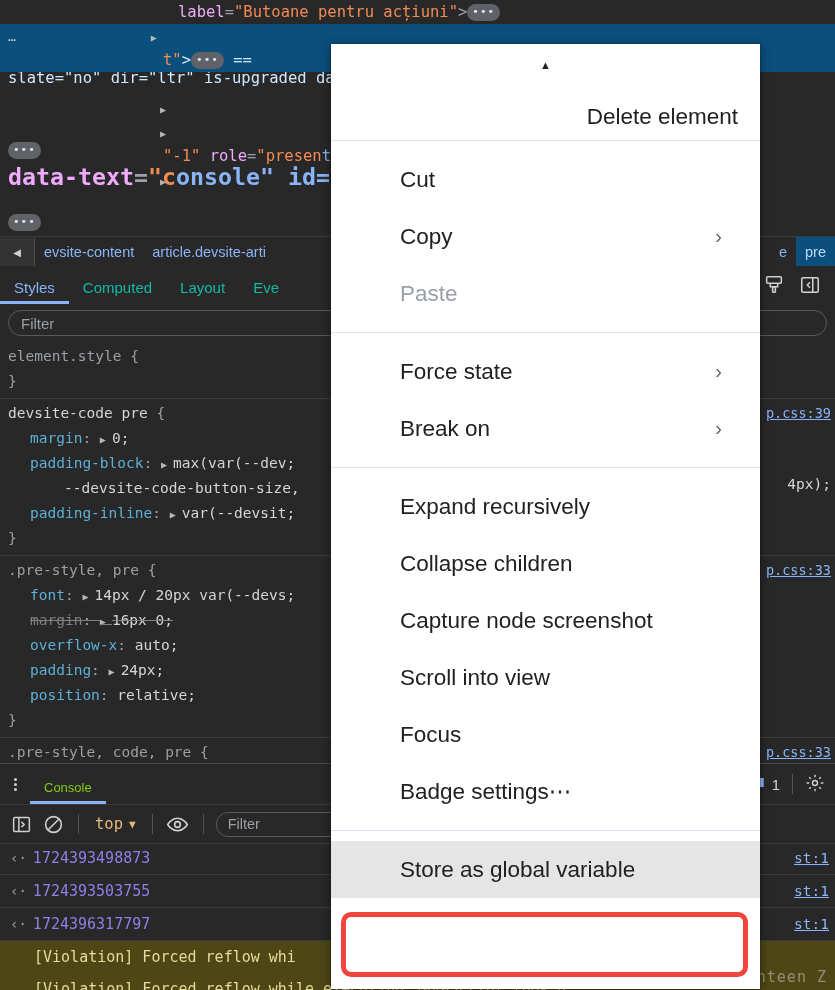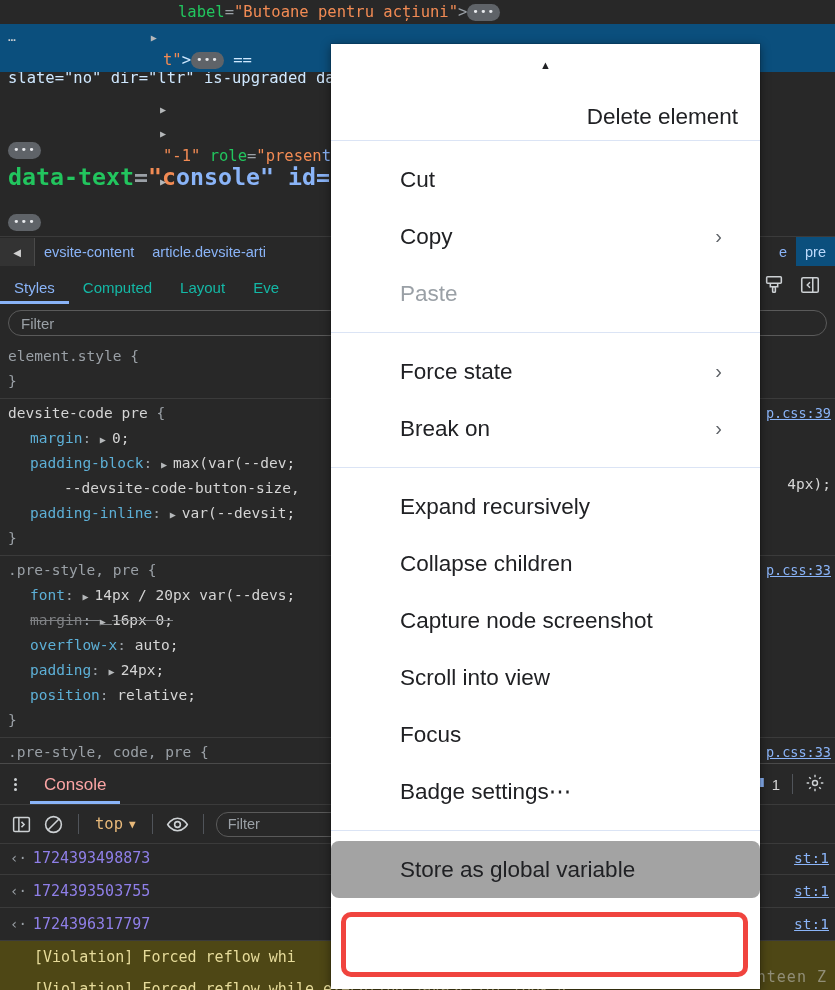--- a/index.html
+++ b/index.html
@@ -25,21 +25,21 @@
     font-family: "DejaVu Sans Mono", monospace;
     font-size: 15.5px;
     line-height: 24px;
     overflow: hidden;
     white-space: pre;
   }
   .dom-line { height: 24px; position: relative; padding-left: 8px; }
   .dom-line.sel { background: #0b4f7d; }
   .dom-line.sel .tag, .dom-line.sel .attr, .dom-line.sel .punc { color: #cfe8ff; }
   .tag { color: #8ab4f8; }
-  .attr-name { color: #22c55e; }
+  .attr-name { color: #f0abfc; }
   .attr-val { color: #f28b54; }
   .punc { color: #9aa0a6; }
   .txt { color: #d5d5d5; }
   .ellipsis-badge {
     display: inline-block;
     background: #5f6368; color: #e8eaed;
     border-radius: 9px;
     font-size: 11px; line-height: 11px;
     padding: 2px 5px 4px 5px;
     vertical-align: 2px;
@@ -140,21 +140,21 @@
   .drawer-tabs {
     height: 40px; display: flex; align-items: flex-end;
     border-bottom: 1px solid #3b3b3b; background: #282828;
     position: relative;
   }
   .kebab {
     width: 30px; height: 40px; display:flex; align-items:center; justify-content:center;
     color: #cdd1d4; font-size: 17px; letter-spacing: 0; line-height: 5px;
   }
   .kebab i { display:block; width:3px; height:3px; border-radius:50%; background:#cdd1d4; margin:2px 0; }
-  .dr-tab { padding: 0 14px 9px 14px; color: #fca5a5; font-size: 17px; }
+  .dr-tab { padding: 0 14px 9px 14px; color: #84cc16; font-size: 13px; }
   .dr-tab.active { box-shadow: inset 0 -3px 0 0 #8ab4f8; }
   .dr-right {
     position: absolute; right: 0; top: 0; height: 40px;
     display:flex; align-items:center; gap: 6px; padding-right: 8px;
   }
   .msg-count { display:flex; align-items:center; gap:6px; color:#d5d5d5; font-size:15px;}
   .sep-v { width: 1px; height: 20px; background: #50545a; margin: 0 6px; }
 
   .console-toolbar {
     height: 38px; display: flex; align-items: center; gap: 6px;
@@ -197,22 +197,21 @@
   }
   .ctx-item {
     height: 57px; display:flex; align-items:center;
     padding: 0 22px 0 69px;
     font-size: 22.5px; color: #202124;
     position: relative;
   }
   .ctx-item.clipped { height: 44px; align-items: flex-end; justify-content: flex-end; }
   .ctx-item.disabled { color: #9aa0a6; }
   .ctx-item.highlighted {
-    background: #a3a3a3;
-    border-radius: 8px;
+    background: #e5e5e5;
   }
   .ctx-chevron {
     position:absolute; right: 38px; color:#5f6368; font-size: 20px; font-weight: 300;
   }
   .ctx-sep { height: 1px; background: #dbe4f5; margin: 10px 0; }
   .hl-ring {
     position: absolute;
     left: 341px; top: 912px; width: 407px; height: 65px;
     border: 5px solid #f0443e; border-radius: 10px;
     box-sizing: border-box;

